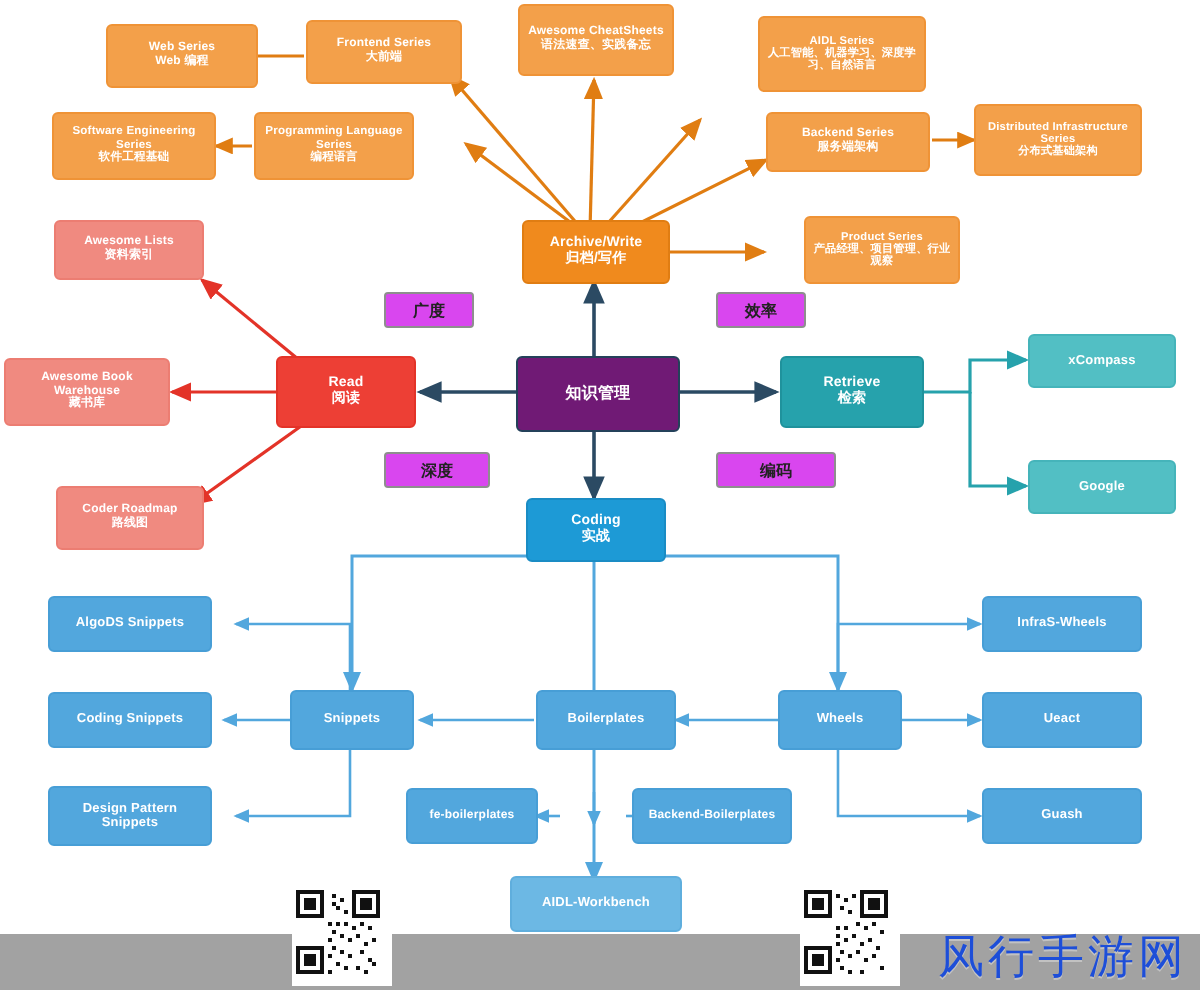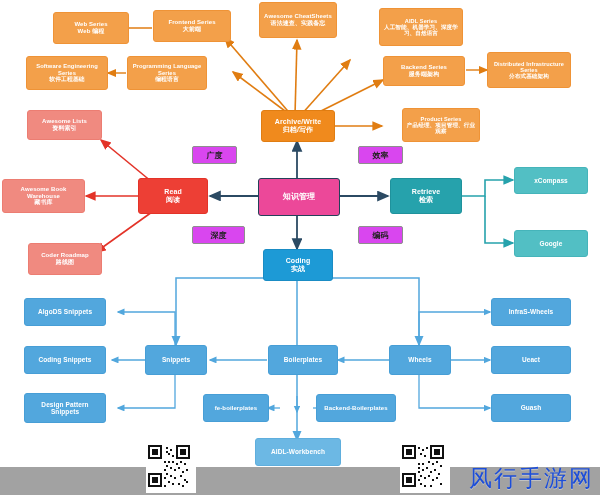--- a/index.html
+++ b/index.html
@@ -18,21 +18,21 @@
     line-height:1.12;letter-spacing:.1px;
     padding:2px 3px;overflow:hidden;
   }
   .node .en{font-weight:bold;}
   .node .zh{font-weight:bold;}
   
   .orange-l{background:#f3a04a;border:1px solid #ef9336;}
   .orange-d{background:#f08a1d;border:1px solid #e07d12;}
   .salmon{background:#f08a80;border:1px solid #ec7d72;}
   .red{background:#ed3f35;border:1px solid #e33328;}
-  .navy{background:#ec4899;border:1px solid #24415a;}
+  .navy{background:#701a75;border:1px solid #24415a;}
   .teal-d{background:#26a2ac;border:1px solid #1f929c;}
   .teal-l{background:#52bfc4;border:1px solid #45b4ba;}
   .blue-d{background:#1d9ad6;border:1px solid #1a8cc4;}
   .blue-m{background:#52a7dd;border:1px solid #479ed6;}
   .blue-l{background:#6cb8e4;border:1px solid #5faedd;}
   .tag{
     position:absolute;box-sizing:border-box;
     background:#d946ef;border:1px solid #8e8e8e;border-radius:2px;
     display:flex;align-items:center;justify-content:center;
     color:#222;font-size:8px;font-weight:bold;
@@ -194,21 +194,21 @@
     <span class="zh">阅读</span>
   </div>
 
   <div class="node navy" style="left:258px;top:178px;width:82px;height:38px;font-size:8px;">
     <span class="zh">知识管理</span>
   </div>
 
   <div class="tag" style="left:192px;top:146px;width:45px;height:18px;">广度</div>
   <div class="tag" style="left:358px;top:146px;width:45px;height:18px;">效率</div>
   <div class="tag" style="left:192px;top:226px;width:53px;height:18px;">深度</div>
-  <div class="tag" style="left:358px;top:226px;width:45px;height:18px;">编码</div>
+  <div class="tag" style="left:358px;top:226px;width:60px;height:18px;">编码</div>
 
   <div class="node teal-d" style="left:390px;top:178px;width:72px;height:36px;font-size:7px;">
     <span class="en">Retrieve</span>
     <span class="zh">检索</span>
   </div>
   <div class="node teal-l" style="left:514px;top:167px;width:74px;height:27px;font-size:6.5px;">
     <span class="en">xCompass</span>
   </div>
   <div class="node teal-l" style="left:514px;top:230px;width:74px;height:27px;font-size:6.5px;">
     <span class="en">Google</span>

